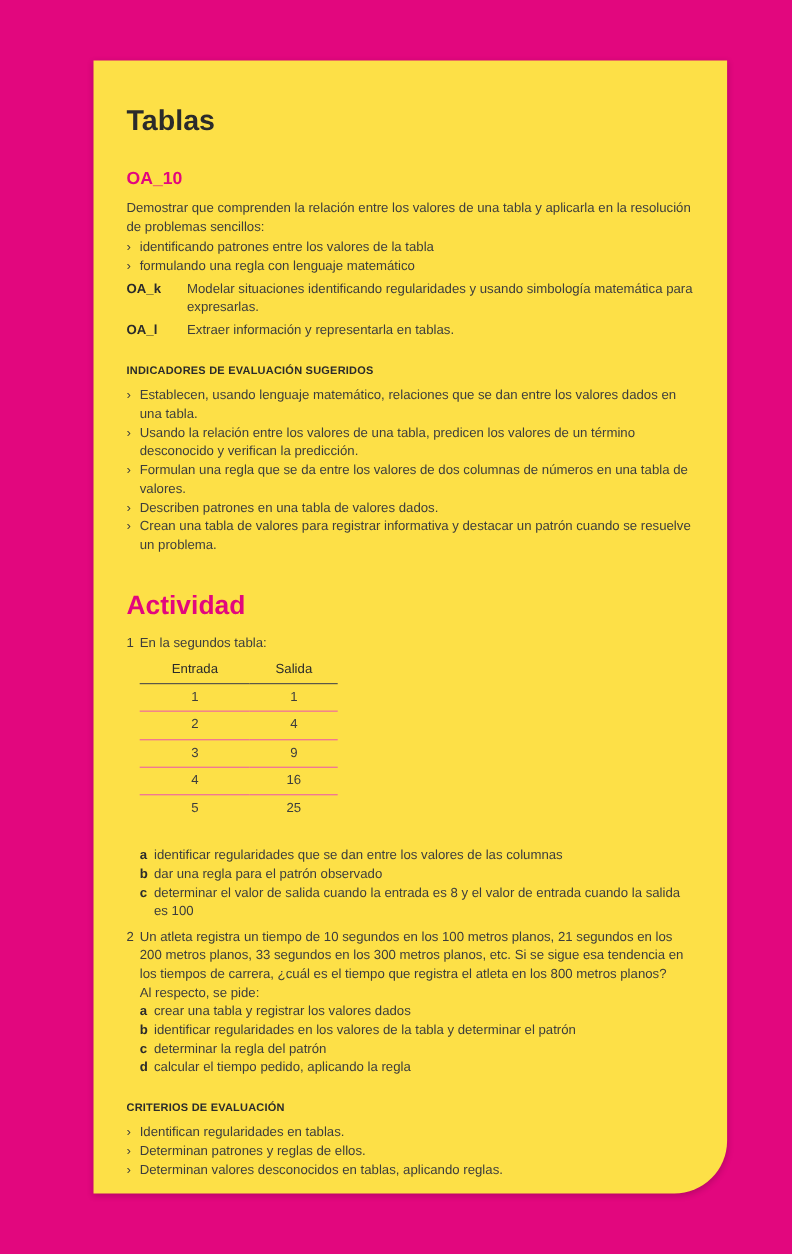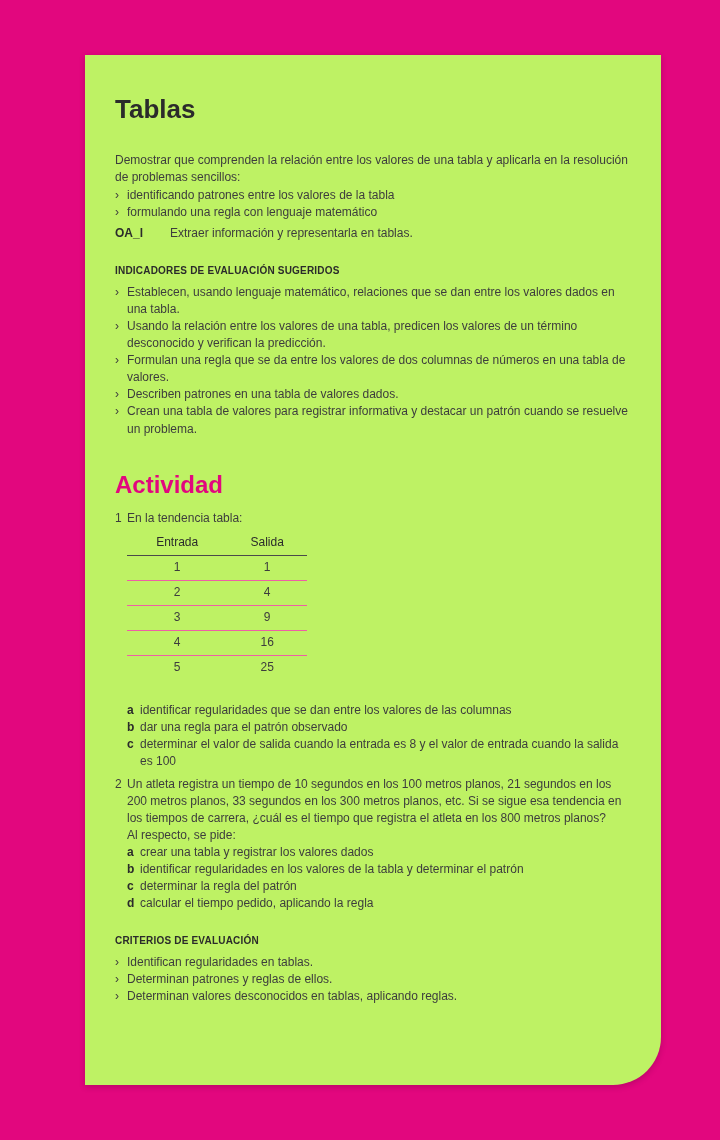--- a/index.html
+++ b/index.html
@@ -6,21 +6,21 @@
   html,body { width:720px; height:1140px; }
   body {
     background:#e2077e;
     font-family:"Liberation Sans","DejaVu Sans",sans-serif;
     color:#3d3d3d;
     position:relative;
   }
   .card {
     position:absolute; left:85px; top:55px;
     width:576px; height:1030px;
-    background:#bef264;
+    background:#fde047;
     border-bottom-right-radius:48px;
     overflow:hidden;
     box-shadow:0 2px 6px rgba(0,0,0,0.18);
   }
   .content { padding:36px 30px 0 30px; font-size:12px; line-height:1.42; }
 
   .page-title { font-size:26px; font-weight:bold; color:#2b2b2b; margin-bottom:24px; }
 
   .oa-heading { color:#e2077e; font-size:16px; font-weight:bold; margin-bottom:6px; }
   .para { margin-bottom:1px; }
@@ -70,31 +70,36 @@
   .io-table tbody tr:last-child td { border-bottom:none; }
 </style>
 </head>
 <body>
 
 <div class="card">
   <div class="content">
 
     <div class="page-title">Tablas</div>
 
+    <div class="oa-heading">OA_10</div>
     <div class="para">Demostrar que comprenden la relación entre los valores de una tabla y aplicarla en la resolución de problemas sencillos:</div>
 
     <div class="bullet">
       <span class="marker">›</span>
       <span class="btext">identificando patrones entre los valores de la tabla</span>
     </div>
     <div class="bullet">
       <span class="marker">›</span>
       <span class="btext">formulando una regla con lenguaje matemático</span>
     </div>
 
+    <div class="oa-item">
+      <span class="oa-label">OA_k</span>
+      <span class="oa-text">Modelar situaciones identificando regularidades y usando simbología matemática para expresarlas.</span>
+    </div>
     <div class="oa-item">
       <span class="oa-label">OA_l</span>
       <span class="oa-text">Extraer información y representarla en tablas.</span>
     </div>
 
     <div class="section-heading">INDICADORES DE EVALUACIÓN SUGERIDOS</div>
 
     <div class="bullet">
       <span class="marker">›</span>
       <span class="btext">Establecen, usando lenguaje matemático, relaciones que se dan entre los valores dados en una tabla.</span>
@@ -113,21 +118,21 @@
     </div>
     <div class="bullet">
       <span class="marker">›</span>
       <span class="btext">Crean una tabla de valores para registrar informativa y destacar un patrón cuando se resuelve un problema.</span>
     </div>
 
     <div class="actividad-heading">Actividad</div>
 
     <div class="num-item">
       <span class="num">1</span>
-      <span class="ntext">En la tendencia tabla:</span>
+      <span class="ntext">En la segundos tabla:</span>
     </div>
 
     <table class="io-table">
       <thead>
         <tr>
           <th>Entrada</th>
           <th>Salida</th>
         </tr>
       </thead>
       <tbody>

